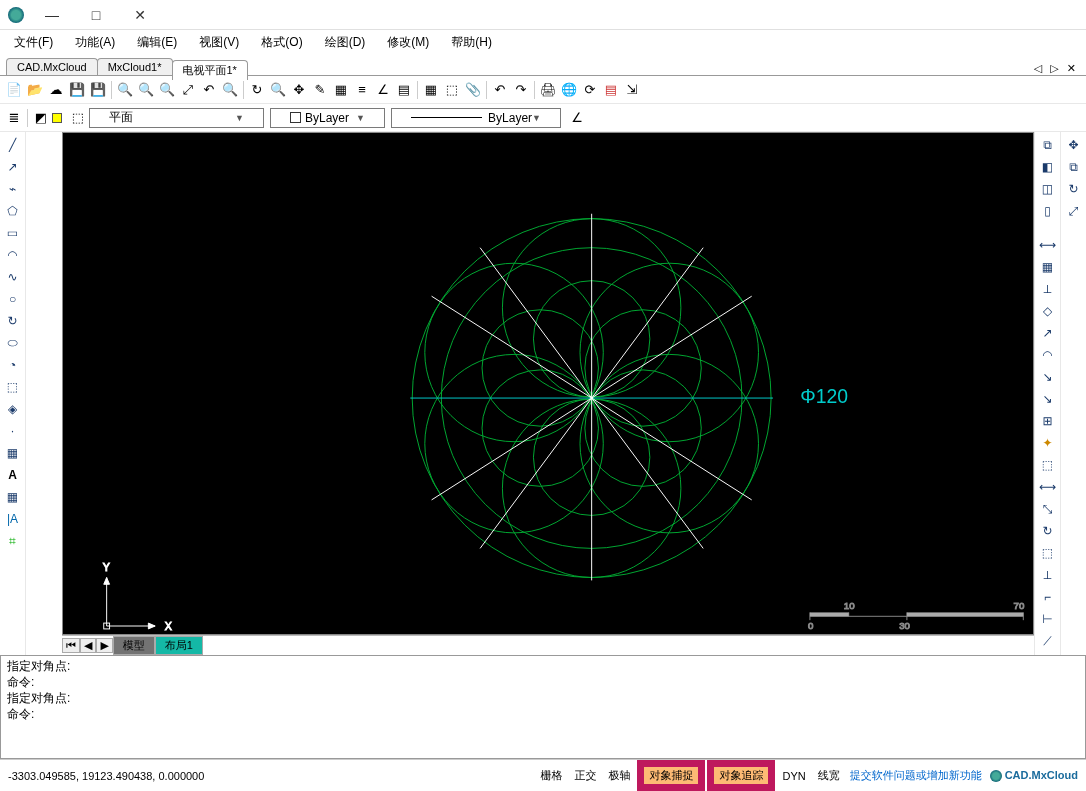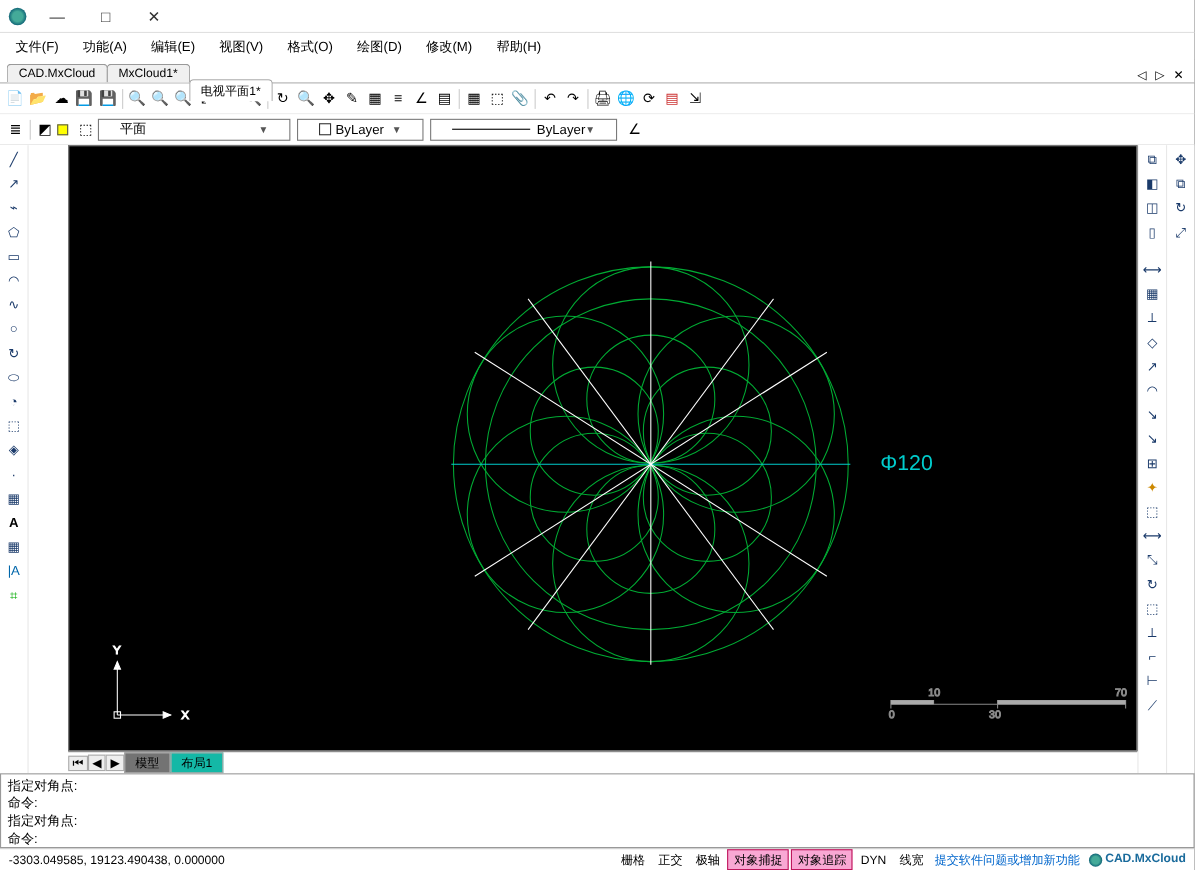--- a/index.html
+++ b/index.html
@@ -11,21 +11,21 @@
 .title-bar .title-text { flex: 1; color: #000; }
 .title-bar .win-btn { width: 44px; height: 28px; display: flex; align-items: center; justify-content: center; font-size: 14px; color: #333; cursor: pointer; }
 
 
 .menu-bar { height: 24px; display: flex; align-items: center; padding: 0 6px; background: #fff; gap: 6px; }
 .menu-bar span { padding: 2px 8px; cursor: pointer; }
 
 
 .doc-tabs { height: 22px; display: flex; align-items: flex-end; padding: 0 6px; background: #fff; border-bottom: 1px solid #999; }
 .doc-tabs .tab { padding: 2px 10px; border: 1px solid #999; border-bottom: none; margin-right: -1px; background: #f0f0f0; border-top-left-radius: 4px; border-top-right-radius: 4px; cursor: pointer; font-size: 11px; }
-.doc-tabs .tab.active { background: #fff; position: relative; top: 17px; }
+.doc-tabs .tab.active { background: #fff; position: relative; top: 5px; }
 .doc-tabs .spacer { flex: 1; }
 .doc-tabs .nav-btn { padding: 0 4px; cursor: pointer; font-size: 11px; }
 
 
 .toolbar { height: 28px; display: flex; align-items: center; padding: 2px 4px; background: #fff; gap: 1px; border-bottom: 1px solid #e8e8e8; }
 .tb-btn { width: 20px; height: 20px; display: flex; align-items: center; justify-content: center; border: 1px solid transparent; cursor: pointer; font-size: 13px; }
 .tb-sep { width: 1px; height: 18px; background: #ccc; margin: 0 2px; }
 .combo { height: 20px; border: 1px solid #7a7a7a; background: #fff; display: flex; align-items: center; padding: 0 19px; font-size: 12px; }
 .combo.layer { width: 175px; }
 .combo.linetype { width: 115px; }
@@ -45,29 +45,29 @@
 .canvas { flex: 1; background: #000; position: relative; border: 1px solid #888; }
 svg.drawing { position: absolute; inset: 0; width: 100%; height: 100%; }
 
 
 .model-tabs { height: 20px; background: #fff; display: flex; align-items: center; border-top: 1px solid #bbb; font-size: 11px; }
 .model-tabs .nav { padding: 0 3px; border: 1px solid #aaa; background: #eee; cursor: pointer; }
 .model-tabs .mtab { padding: 1px 9px; border: 1px solid #aaa; background: #14b8a6; cursor: pointer; }
 .model-tabs .mtab.active { background: #737373; }
 
 
-.cmd-win { height: 68px; background: #fff; border: 1px solid #999; padding: 2px 6px; font-size: 12px; line-height: 16px; overflow: hidden; }
+.cmd-win { height: 104px; background: #fff; border: 1px solid #999; padding: 2px 6px; font-size: 12px; line-height: 16px; overflow: hidden; }
 .cmd-win div { white-space: nowrap; }
 
 
-.status-bar { height: 20px; background: #fff; border-top: 1px solid #ccc; display: flex; align-items: center; font-size: 11px; padding: 0 4px; }
+.status-bar { height: 32px; background: #fff; border-top: 1px solid #ccc; display: flex; align-items: center; font-size: 11px; padding: 0 4px; }
 .status-bar .coords { flex: 0 0 auto; padding: 0 4px; }
 .status-bar .flex { flex: 1; }
 .status-bar .toggle { padding: 1px 5px; margin: 0 1px; cursor: pointer; }
-.status-bar .toggle.on { border: 1px solid #be185d; background: #f9a8d4; }
+.status-bar .toggle.on { border: 7px solid #be185d; background: #fdba74; }
 .status-bar .link { color: #06c; padding: 0 4px; cursor: pointer; }
 .status-bar .brand { color: #1a6b9c; padding: 0 4px; font-weight: bold; }
 .status-bar .brand-icon { width: 12px; height: 12px; background: radial-gradient(circle,#4a9 40%,#167 70%); border-radius: 50%; display: inline-block; vertical-align: middle; margin-right: 3px; }
 </style>
 </head>
 <body>
 
 <div class="title-bar">
   <div class="app-icon"></div>
   <div class="win-btn">—</div>

